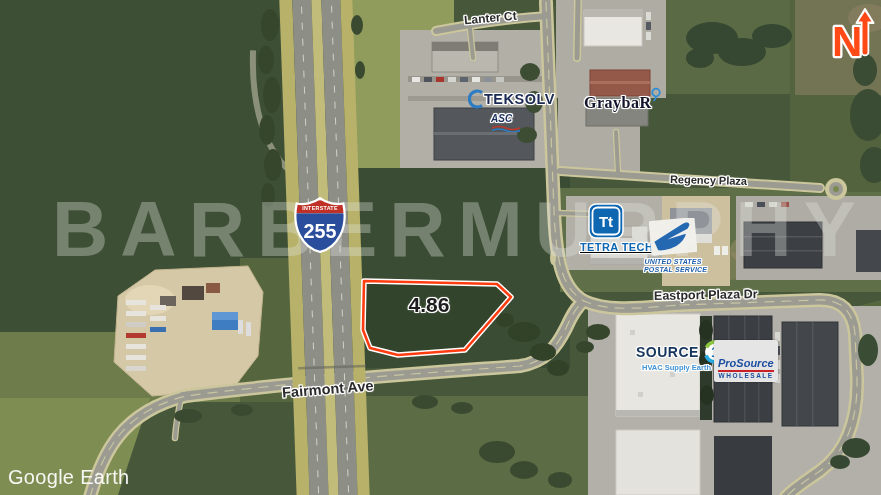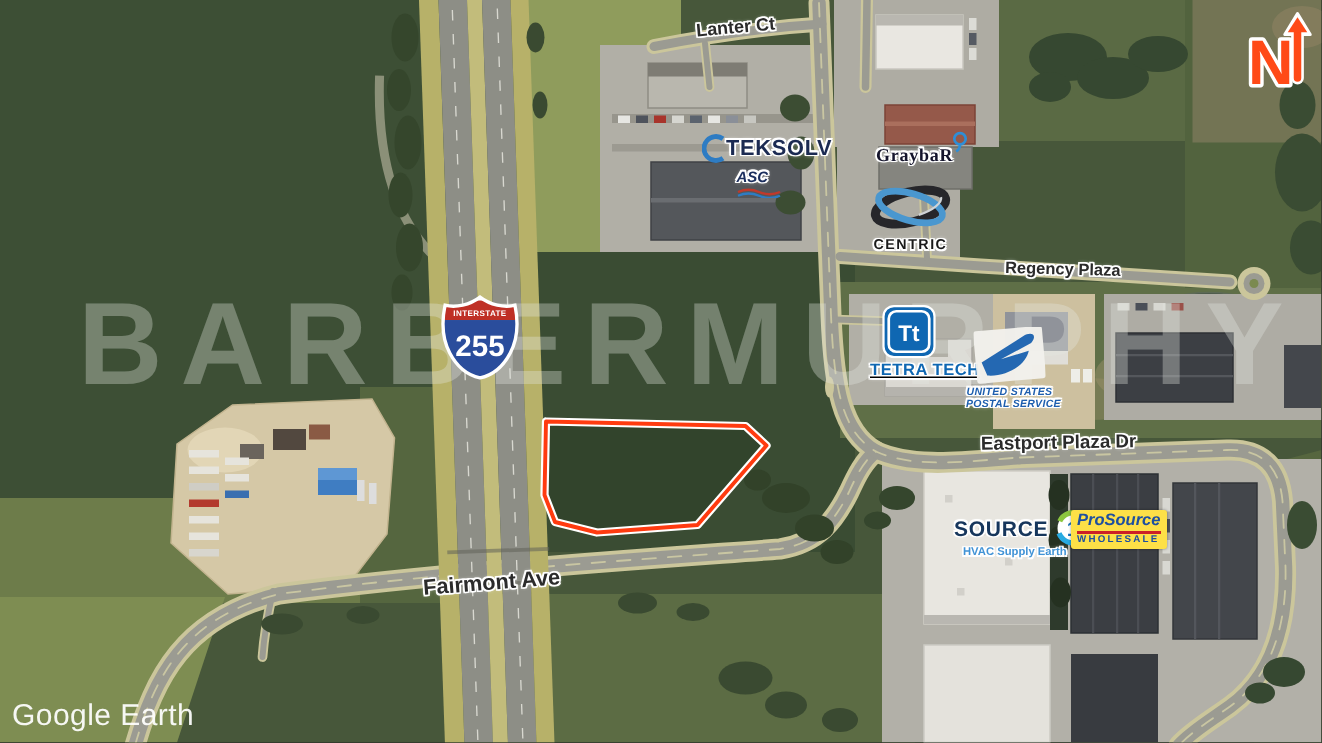--- a/index.html
+++ b/index.html
@@ -22,28 +22,28 @@
   }
   .credit{left:8px;top:466px;font-size:20px;color:rgba(255,255,255,0.93);
     letter-spacing:.3px;z-index:7;}
   .acreage{left:390px;top:293px;width:78px;text-align:center;z-index:5;
     color:#1e1e1e;font-weight:bold;font-size:21px;line-height:24px;}
   
   .logo{z-index:6;white-space:nowrap;}
   .johnstone-text{color:#1c4da1;font-weight:800;font-size:11.5px;line-height:10.5px;letter-spacing:.3px;}
   .teksolv-text{color:#1b2a52;font-weight:800;font-size:14.5px;letter-spacing:.5px;}
   .asc-text{color:#1c2f5e;font-weight:800;font-style:italic;font-size:10px;}
-  .graybar-text{font-family:"Liberation Serif",serif;font-weight:bold;font-size:12px;color:#14142c;letter-spacing:.5px;padding-left:15px;}
+  .graybar-text{font-family:"Liberation Serif",serif;font-weight:bold;font-size:16px;color:#14142c;letter-spacing:.5px;padding-left:15px;}
   .centric-text{color:#1a1a1a;font-weight:800;font-size:9.5px;letter-spacing:1px;}
   .tetra-text{color:#0f67b2;font-weight:800;font-size:11px;letter-spacing:.4px;}
   .usps-text{color:#1f5fae;font-weight:800;font-style:italic;font-size:7px;line-height:7.5px;letter-spacing:.2px;}
   .source-text{color:#16365c;font-weight:800;font-size:14px;letter-spacing:.5px;}
   .source-sub{color:#4193d6;font-weight:bold;font-size:7.5px;}
-  .prosource-box{background:#fde047;border-radius:2px;padding:2px 4px 2px 4px;
-     box-shadow:0 0 2px rgba(0,0,0,.4);text-align:left;}
+  .prosource-box{background:#e5e5e5;border-radius:2px;padding:18px 4px 2px 4px;
+     box-shadow:0 0 2px rgba(0,0,0,.4);text-align:right;}
   .prosource-name{color:#1d4fa0;font-weight:800;font-style:italic;font-size:11px;line-height:11px;}
   .prosource-bar{height:2px;background:#cc2027;margin:1px 0 1px 0;}
   .prosource-sub{color:#1d4fa0;font-weight:bold;font-size:6.5px;letter-spacing:1.5px;line-height:6.5px;}
 </style>
 </head>
 <body>
 
 <div class="stage">
 
   <svg class="abs" style="left:0;top:0;z-index:1;" width="881" height="495" viewBox="0 0 881 495" xmlns="http://www.w3.org/2000/svg" xmlns:xlink="http://www.w3.org/1999/xlink">
@@ -273,20 +273,21 @@
   </svg>
 
   <div class="abs watermark">BARBERMURPHY</div>
 
   <svg class="abs" style="left:0;top:0;z-index:4;" width="881" height="495" viewBox="0 0 881 495">
     <polygon points="364,281 497,284 511,297 465,350 398,355 370,348 363,330" fill="rgba(25,40,22,0.22)" stroke="#ffffff" stroke-width="5.5" stroke-linejoin="round"></polygon>
     <polygon points="364,281 497,284 511,297 465,350 398,355 370,348 363,330" fill="none" stroke="#ff3b10" stroke-width="2.6" stroke-linejoin="round"></polygon>
   </svg>
 
   <div class="abs acreage halo">
+    <div>4.86</div>
   </div>
 
   <svg class="abs" style="left:294px;top:196px;z-index:5;" width="52" height="58" viewBox="0 0 58 64">
     <path d="M29,2 C36.5,7.8 47,10 55,8 C57.5,20 57,33 51.5,43.5 C46,54 38.5,60 29,62 C19.5,60 12,54 6.5,43.5 C1,33 0.5,20 3,8 C11,10 21.5,7.8 29,2 Z" fill="#fff"></path>
     <g clip-path="url(#shield-clip)">
       <rect x="0" y="4.5" width="58" height="14.5" fill="#bf3026"></rect>
       <rect x="0" y="19" width="58" height="45" fill="#2a4d9c"></rect>
     </g>
     <path d="M29,2 C36.5,7.8 47,10 55,8 C57.5,20 57,33 51.5,43.5 C46,54 38.5,60 29,62 C19.5,60 12,54 6.5,43.5 C1,33 0.5,20 3,8 C11,10 21.5,7.8 29,2 Z" fill="none" stroke="#fff" stroke-width="2.5"></path>
     <text x="29" y="15.8" text-anchor="middle" font-size="6" font-weight="bold" fill="#fff" letter-spacing="0.3">INTERSTATE</text>
@@ -316,28 +317,20 @@
   </div>
 
   <div class="abs logo" style="left:569px;top:94px;">
     <span class="graybar-text halo">GraybaR</span>
     <svg width="12" height="15" viewBox="0 0 12 15" style="position:absolute;right:-10px;top:-7px;">
       <circle cx="6" cy="5.5" r="3.8" stroke="#2f8ed6" stroke-width="1.8" fill="none"></circle>
       <path d="M6,9.3 C6,11.5 5,13 3.5,14" stroke="#2f8ed6" stroke-width="1.8" fill="none"></path>
     </svg>
   </div>
 
-  <div class="abs logo" style="left:580px;top:118px;text-align:center;">
-    <svg width="54" height="42" viewBox="0 0 54 42">
-      <ellipse cx="27" cy="20" rx="24" ry="10" fill="none" stroke="#26262a" stroke-width="6" transform="rotate(-14 27 20)"></ellipse>
-      <ellipse cx="27" cy="20" rx="22" ry="9" fill="none" stroke="#4a97cf" stroke-width="4.5" transform="rotate(16 27 20)"></ellipse>
-      <ellipse cx="27" cy="18.5" rx="21" ry="8" fill="none" stroke="#cfd3d6" stroke-width="1.5" stroke-dasharray="20 80" transform="rotate(-14 27 18.5)"></ellipse>
-    </svg>
-    <div class="centric-text halo" style="margin-top:-2px;">CENTRIC</div>
-  </div>
 
   <div class="abs logo" style="left:580px;top:203px;width:52px;text-align:center;text-decoration:underline;">
     <svg width="36" height="36" viewBox="0 0 36 36" style="margin:0 auto;">
       <rect x="1" y="1" width="34" height="34" rx="7" fill="#0f67b2" stroke="#fff" stroke-width="1.5"></rect>
       <rect x="4.5" y="4.5" width="27" height="27" rx="5" fill="none" stroke="#fff" stroke-width="1.8"></rect>
       <text x="18" y="24" text-anchor="middle" font-size="15" font-weight="bold" fill="#fff">Tt</text>
     </svg>
     <div class="tetra-text halo" style="margin-top:2px;">TETRA TECH</div>
   </div>
 

